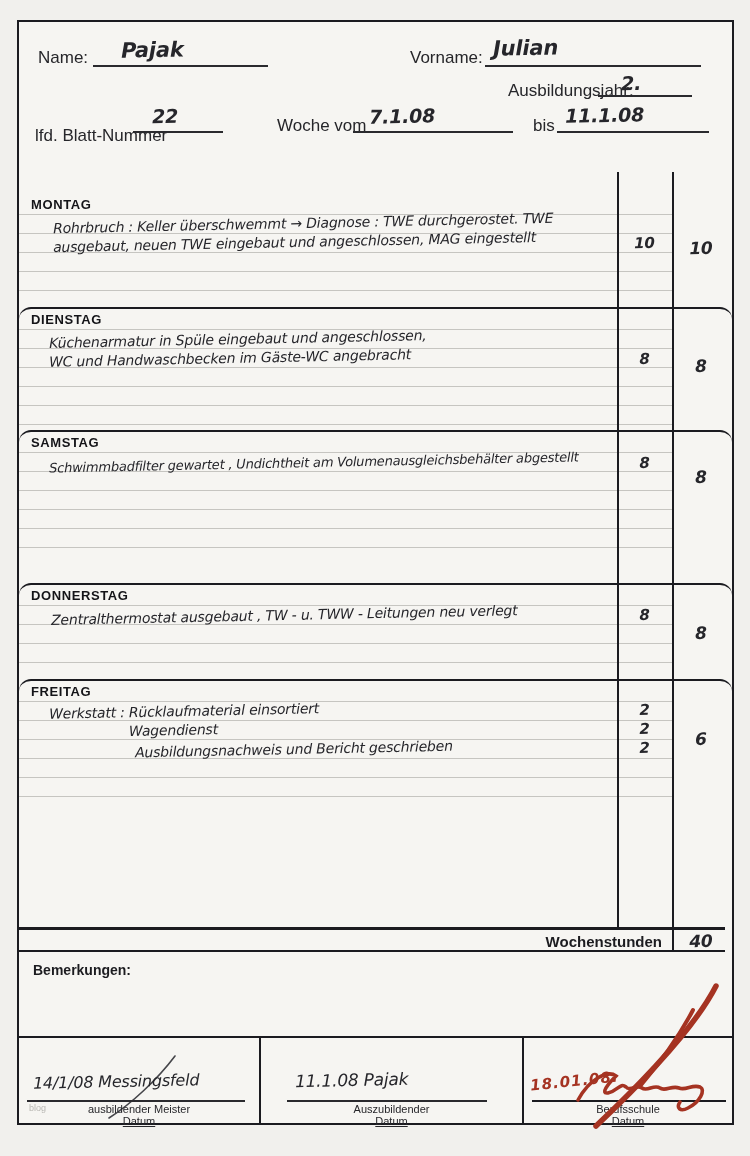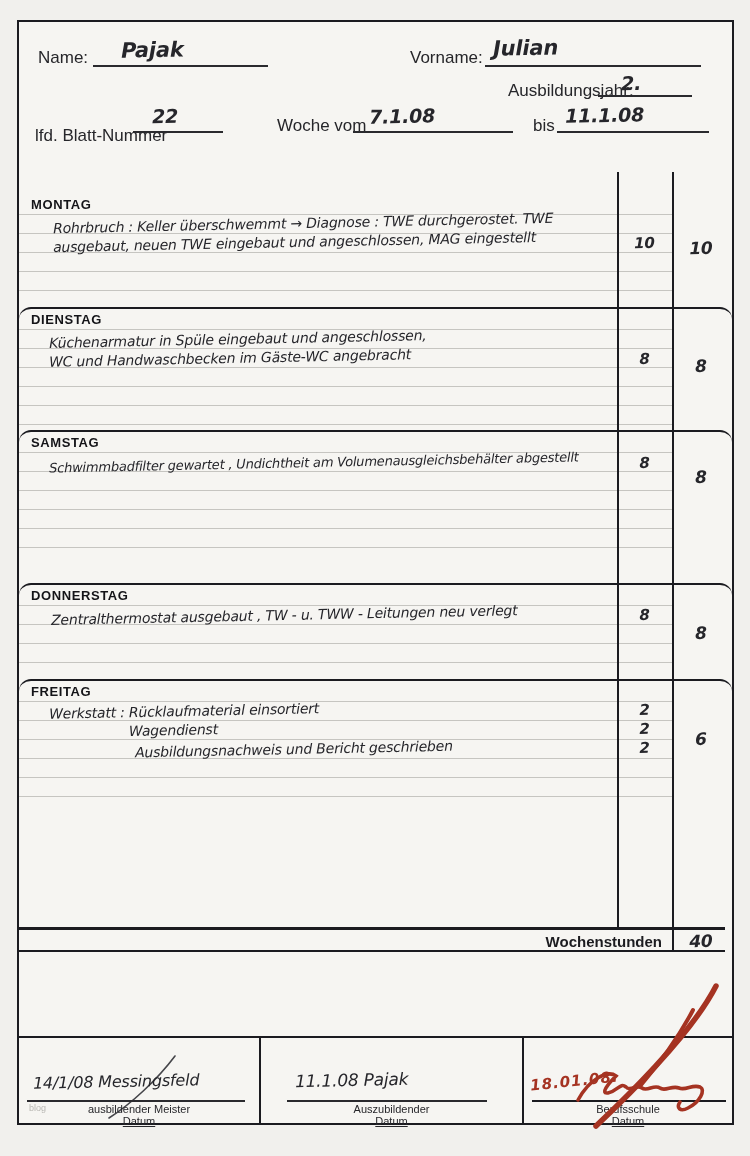--- a/index.html
+++ b/index.html
@@ -143,20 +143,23 @@
     <div class="abs hw std" style="top:58px">2</div>
     <div class="abs hw total" style="top:48px">6</div>
   </div>
 
 
   <div class="wrow">
     <div class="wlabel">Wochenstunden</div>
     <div class="wval hw">40</div>
   </div>
 
+  <div class="bemerk">
+    <div class="blabel">Bemerkungen:</div>
+  </div>
 
   <div class="sigrow">
 
     <div class="sigbox b1" style="left:0;width:240px">
       <svg class="abs" style="left:60px;top:14px" width="120" height="70">
         <path d="M96 4 C78 28 52 52 30 66" stroke="#45454a" stroke-width="1.6" fill="none" stroke-linecap="round"></path>
       </svg>
       <div class="sig-hw hw" style="left:14px;top:34px">14/1/08  Messingsfeld</div>
       <div class="sig-line" style="left:8px;width:218px"></div>
       <div class="watermark">blog</div>

